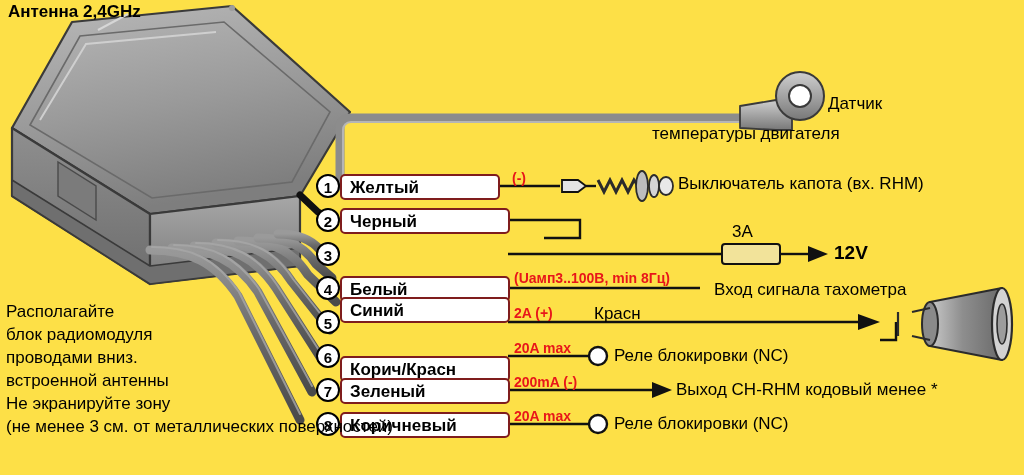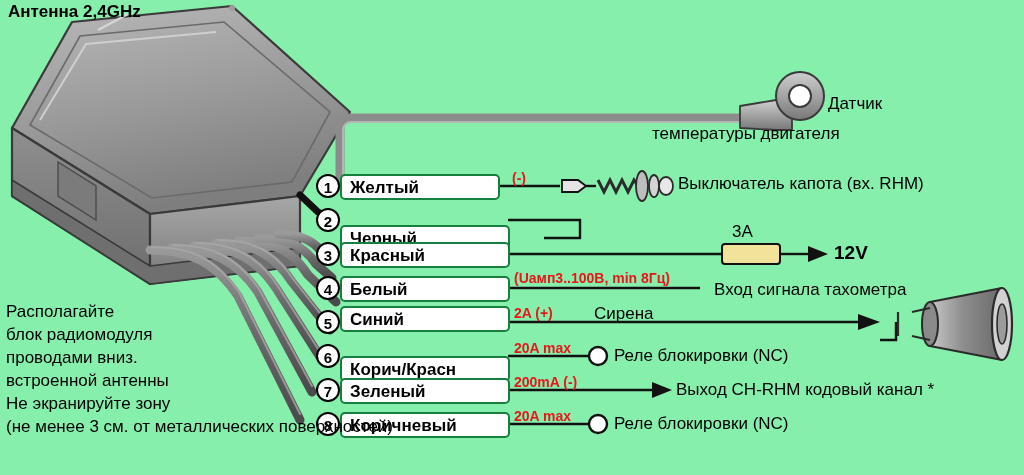--- a/index.html
+++ b/index.html
@@ -4,21 +4,21 @@
 <style>
   html, body {
     margin: 0;
     padding: 0;
     background: #ffffff;
   }
   #root {
     position: relative;
     width: 1024px;
     height: 475px;
-    background: #86efac;
+    background: #fde047;
     font-family: "Liberation Sans", sans-serif;
     overflow: hidden;
   }
   .svg-layer {
     position: absolute;
     left: 0;
     top: 0;
     width: 1024px;
     height: 475px;
   }
@@ -54,21 +54,21 @@
     font-size: 15px;
     font-weight: bold;
     line-height: 24px;
     text-align: center;
     color: #000;
     box-sizing: border-box;
   }
   .wire-box {
     position: absolute;
     height: 26px;
-    border: 2px solid #15803d;
+    border: 2px solid #7f1d1d;
     border-radius: 5px;
     background: #fff;
     box-sizing: border-box;
     font-size: 17px;
     font-weight: bold;
     color: #000;
     line-height: 23px;
     padding-left: 8px;
     white-space: nowrap;
   }
@@ -247,46 +247,45 @@
 
   <div class="blk-note" style="left:828px; top:94px;">Датчик</div>
   <div class="blk-note" style="left:652px; top:124px;">температуры двигателя</div>
 
   <div class="num-circle" style="left:316px; top:174px;">1</div>
   <div class="wire-box" style="left:340px; top:174px; width:160px;">Желтый</div>
   <div class="red-note" style="left:512px; top:170px;">(-)</div>
   <div class="blk-note" style="left:678px; top:174px;">Выключатель капота (вх. RHM)</div>
 
   <div class="num-circle" style="left:316px; top:208px;">2</div>
-  <div class="wire-box" style="left:340px; top:208px; width:170px;margin-top:17px;">Черный</div>
+  <div class="wire-box" style="left:340px; top:208px; width:170px;">Черный</div>
 
   <div class="num-circle" style="left:316px; top:242px;">3</div>
-  <div class="wire-box" style="left:340px; top:242px; width:170px;">Красный</div>
   <div class="fuse-label" style="left:732px; top:222px;">3A</div>
   <div class="blk-note-b" style="left:834px; top:242px; font-size:19px;text-align:center;">12V</div>
 
   <div class="num-circle" style="left:316px; top:276px;">4</div>
   <div class="wire-box" style="left:340px; top:276px; width:170px;">Белый</div>
   <div class="red-note" style="left:514px; top:270px;">(Uамп3..100В, min 8Гц)</div>
   <div class="blk-note" style="left:714px; top:280px;">Вход сигнала тахометра</div>
 
   <div class="num-circle" style="left:316px; top:310px;">5</div>
-  <div class="wire-box" style="left:340px; top:306px; width:170px;">Синий</div>
+  <div class="wire-box" style="left:340px; top:297px; width:170px;">Синий</div>
   <div class="red-note" style="left:514px; top:305px;">2A (+)</div>
-  <div class="blk-note" style="left:594px; top:304px;">Сирена</div>
+  <div class="blk-note" style="left:594px; top:304px;">Красн</div>
 
   <div class="num-circle" style="left:316px; top:344px;">6</div>
   <div class="wire-box" style="left:340px; top:344px; width:170px;margin-top:12px;">Корич/Красн</div>
   <div class="red-note" style="left:514px; top:340px;">20A max</div>
   <div class="blk-note" style="left:614px; top:346px;">Реле блокировки (NC)</div>
 
   <div class="num-circle" style="left:316px; top:378px;">7</div>
   <div class="wire-box" style="left:340px; top:378px; width:170px;">Зеленый</div>
   <div class="red-note" style="left:514px; top:374px;">200mA (-)</div>
-  <div class="blk-note" style="left:676px; top:380px;">Выход CH-RHM кодовый канал *</div>
+  <div class="blk-note" style="left:676px; top:380px;">Выход CH-RHM кодовый менее *</div>
 
   <div class="num-circle" style="left:316px; top:412px;">8</div>
   <div class="wire-box" style="left:340px; top:412px; width:170px;">Коричневый</div>
   <div class="red-note" style="left:514px; top:408px;">20A max</div>
   <div class="blk-note" style="left:614px; top:414px;">Реле блокировки (NC)</div>
 
   <div class="note-block">
     <div>Располагайте</div>
     <div>блок радиомодуля</div>
     <div>проводами вниз.</div>

